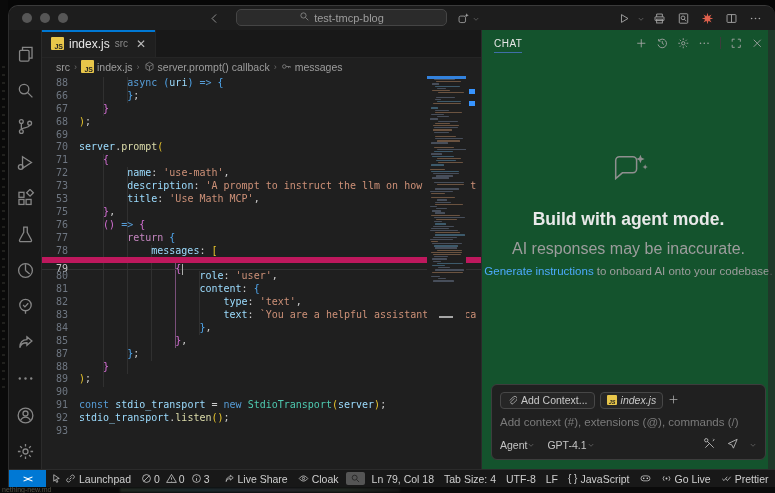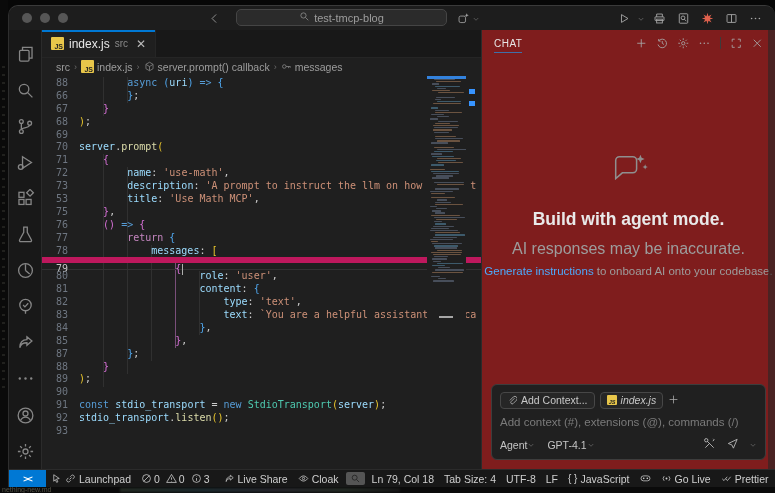--- a/index.html
+++ b/index.html
@@ -83,21 +83,21 @@
   
   #minimap { position:absolute; top:0; right:15px; width:39px; height:100%; background:#1f1f1f; overflow:hidden; }
   #minimap-bars { position:absolute; top:4px; left:3px; right:2px; }
   .mm-row { height:1.3px; margin-bottom:0.9px; border-radius:.5px; }
   #mm-viewline { position:absolute; top:1px; left:0; right:0; height:3px; background:#3794ff; opacity:.85; }
   #mm-dash { position:absolute; top:241px; left:12px; width:14px; height:2px; background:#c8c8c8; opacity:.8; }
   #ruler { position:absolute; top:0; right:0; width:15px; height:100%; }
   .ruler-mark { position:absolute; right:6px; width:6px; height:5px; background:#3794ff; }
 
   
-  #chatpanel { flex:1; display:flex; flex-direction:column; background:#7f1d1d; border-left:1px solid #2b2b2b; position:relative; }
+  #chatpanel { flex:1; display:flex; flex-direction:column; background:#14532d; border-left:1px solid #2b2b2b; position:relative; }
   #chat-header { height:26px; flex:none; display:flex; align-items:center; padding:0 8px 0 12px; }
   #chat-tab { font-size:10px; letter-spacing:.5px; color:#e7e7e7; padding:5px 0 3px; border-bottom:1px solid #3f6fa8; }
   .ch-icons { margin-left:auto; display:flex; align-items:center; gap:2px; }
   .ch-btn { width:19px; height:19px; display:flex; align-items:center; justify-content:center; color:#a8a8a8; }
   .ch-btn svg { width:12.5px; height:12.5px; }
   .ch-div { width:1px; height:12px; background:#3c3c3c; margin:0 4px; }
   #chat-body { flex:1; display:flex; flex-direction:column; align-items:center; justify-content:flex-start; padding-top:95px; text-align:center; }
   #chat-glyph { color:#8f8f8f; margin-bottom:16px; }
   #chat-glyph svg { width:42px; height:38px; }
   #chat-title { font-size:17.5px; font-weight:600; color:#e9e9e9; margin-bottom:10px; }

